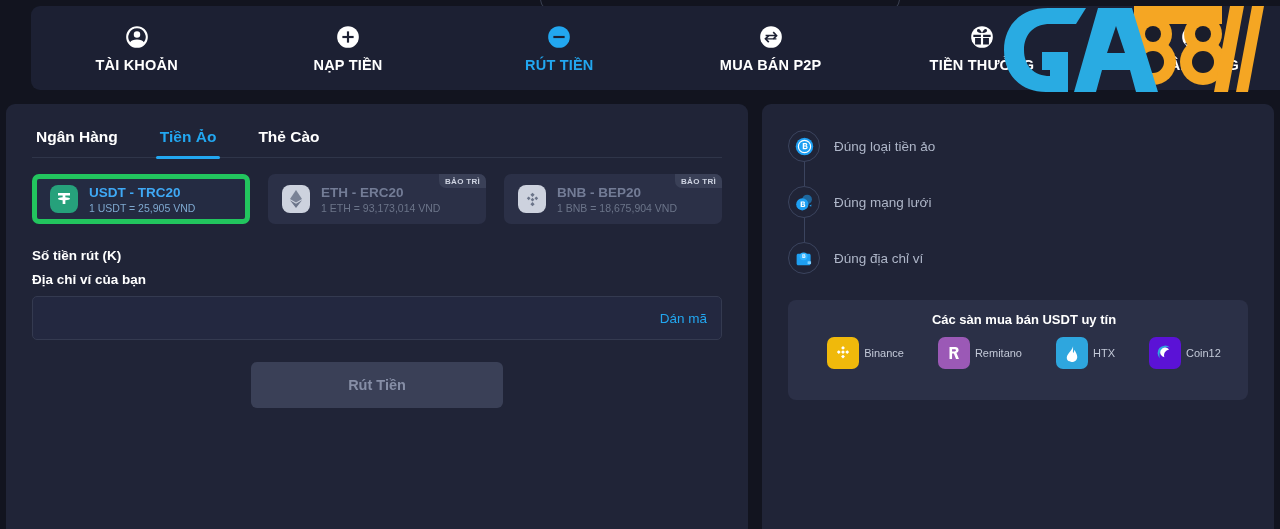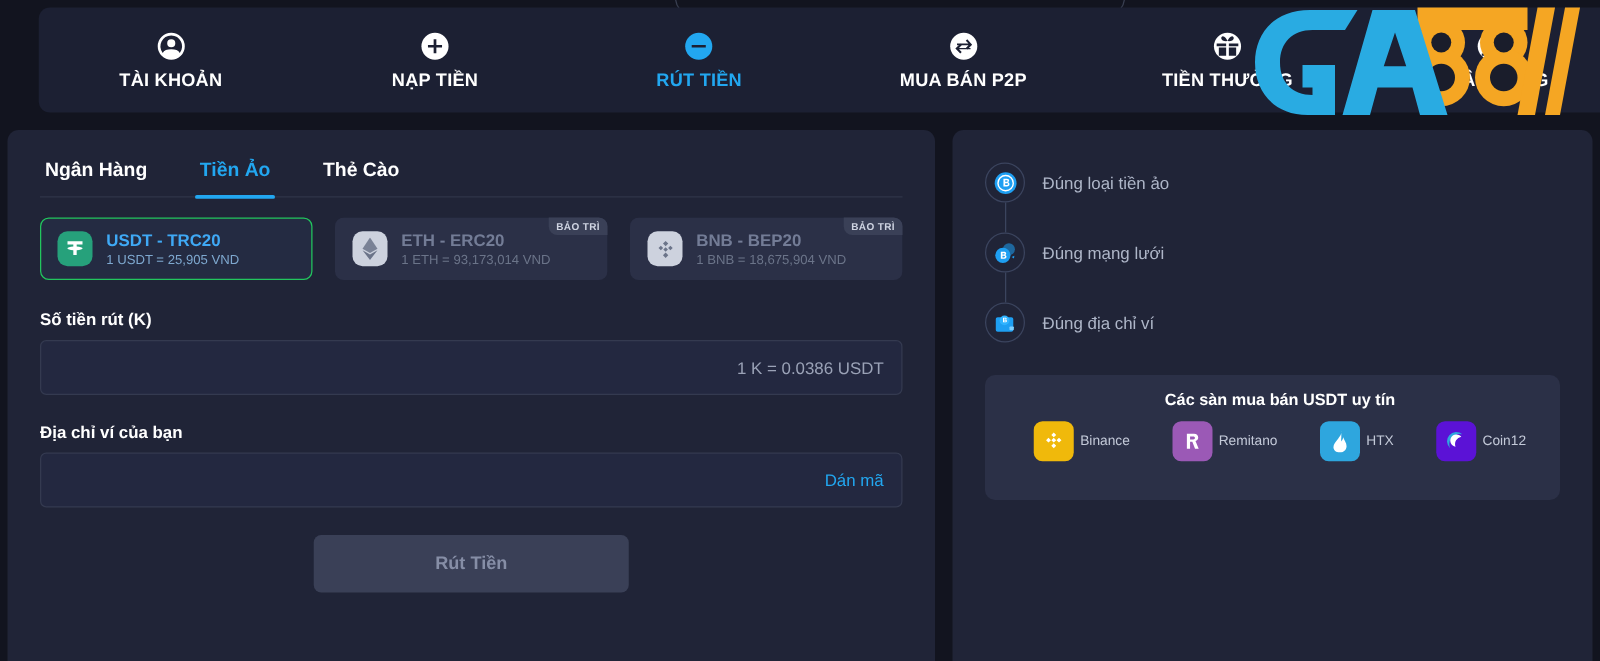--- a/index.html
+++ b/index.html
@@ -96,21 +96,21 @@
   }
   .net-row { display: flex; gap: 18px; margin-bottom: 24px; }
   .net-card {
     width: 220px; height: 50px;
     border-radius: 7px;
     display: flex; align-items: center; gap: 11px;
     padding: 0 13px; position: relative; cursor: pointer;
   }
   .net-card.selected {
     background: #242b42;
-    border: 1px solid #22c55e;
+    border: 5px solid #22c55e;
   }
   .net-card.disabled {
     background: #2b3047;
     border: 1px solid transparent;
     cursor: not-allowed;
   }
   .net-icon {
     width: 28px; height: 28px; border-radius: 8px;
     display: flex; align-items: center; justify-content: center;
     flex: 0 0 auto;
@@ -344,23 +344,20 @@
         </span>
         <span class="net-text">
           <span class="net-name">BNB - BEP20</span>
           <span class="net-rate">1 BNB = 18,675,904 VND</span>
         </span>
         <span class="maint-badge">BẢO TRÌ</span>
       </div>
     </div>
 
     <div class="field-label">Số tiền rút (K)</div>
-    <div class="input-box">
-      <span class="input-hint">1 K = 0.0386 USDT</span>
-    </div>
 
     <div class="field-label">Địa chỉ ví của bạn</div>
     <div class="input-box">
       <span class="input-action">Dán mã</span>
     </div>
 
     <button class="submit-btn">Rút Tiền</button>
   </div>
 </div>
 

